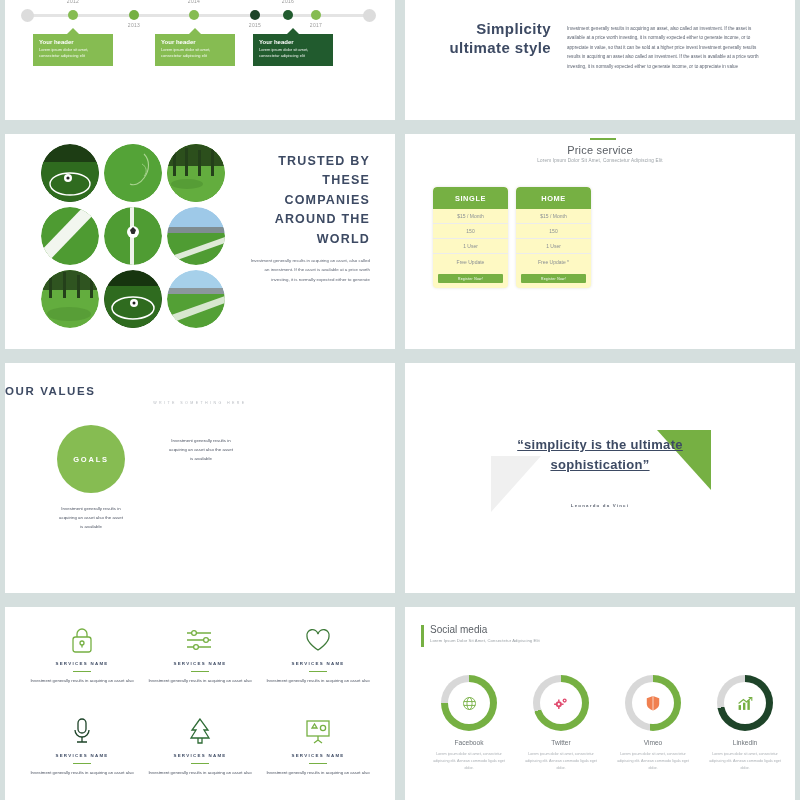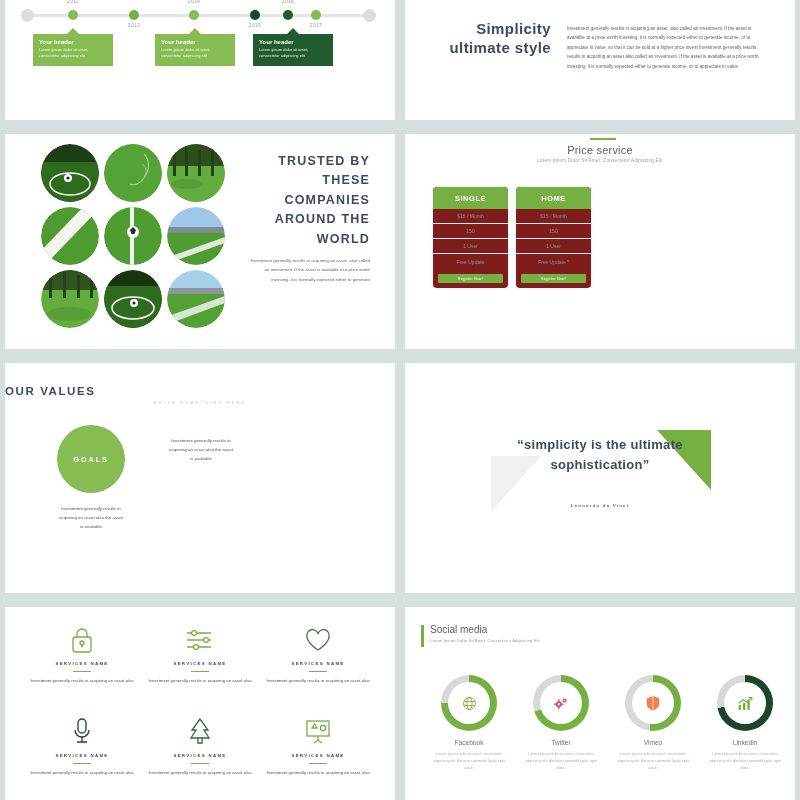--- a/index.html
+++ b/index.html
@@ -100,21 +100,21 @@
   }
   .ps-sub {
     position: absolute; left: 0; right: 0; top: 24px; text-align: center;
     font-size: 4.6px; color: #9aa0a5; letter-spacing: .2px;
   }
   .ps-row {
     position: absolute; left: 28px; top: 53px;
     display: flex; gap: 8px;
   }
   .card {
-    width: 75px; background: #7f1d1d; border-radius: 4px;
+    width: 75px; background: #fef9c3; border-radius: 4px;
     box-shadow: 0 0 3px rgba(0,0,0,.12);
     overflow: hidden; padding-bottom: 5px;
   }
   .card-hd {
     height: 22px; display: flex; align-items: center; justify-content: center;
     color: #fff; font-weight: bold; font-size: 7.4px; letter-spacing: .6px;
     border-radius: 4px 4px 0 0;
   }
   .card-li {
     height: 15px; display: flex; align-items: center; justify-content: center;
@@ -150,20 +150,21 @@
     border-left: 50px solid #f0f0f0; border-bottom: 56px solid transparent;
   }
   .q-tri-green {
     position: absolute; left: 252px; top: 67px; width: 0; height: 0;
     border-right: 54px solid #76b043; border-bottom: 60px solid transparent;
   }
   .q-text {
     position: absolute; left: 105px; top: 72px; width: 180px; text-align: center;
     font-size: 13px; font-weight: bold; line-height: 1.55; color: #3d4a63;
     letter-spacing: .3px;
+    text-decoration: underline;
   }
   .q-author {
     position: absolute; left: 105px; top: 140px; width: 180px; text-align: center;
     font-size: 4.4px; font-weight: bold; color: #5d6472; letter-spacing: 1.2px;
   }
 
   
   .sv-grid {
     position: absolute; left: 22px; top: 18px;
     display: grid; grid-template-columns: repeat(3, 110px); grid-template-rows: repeat(2, 92px);

